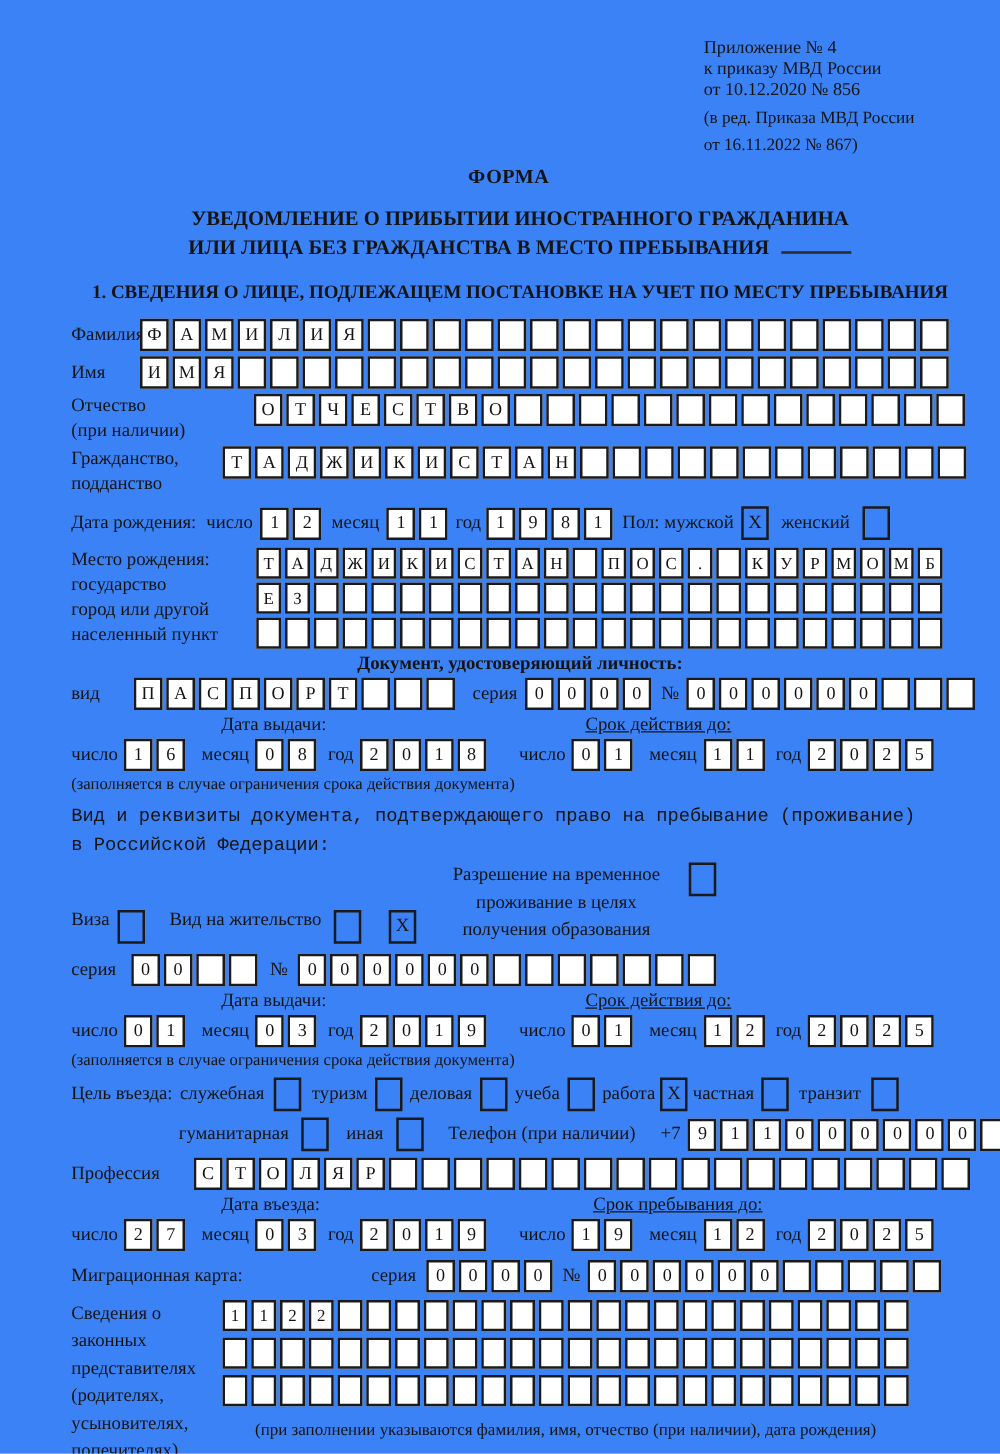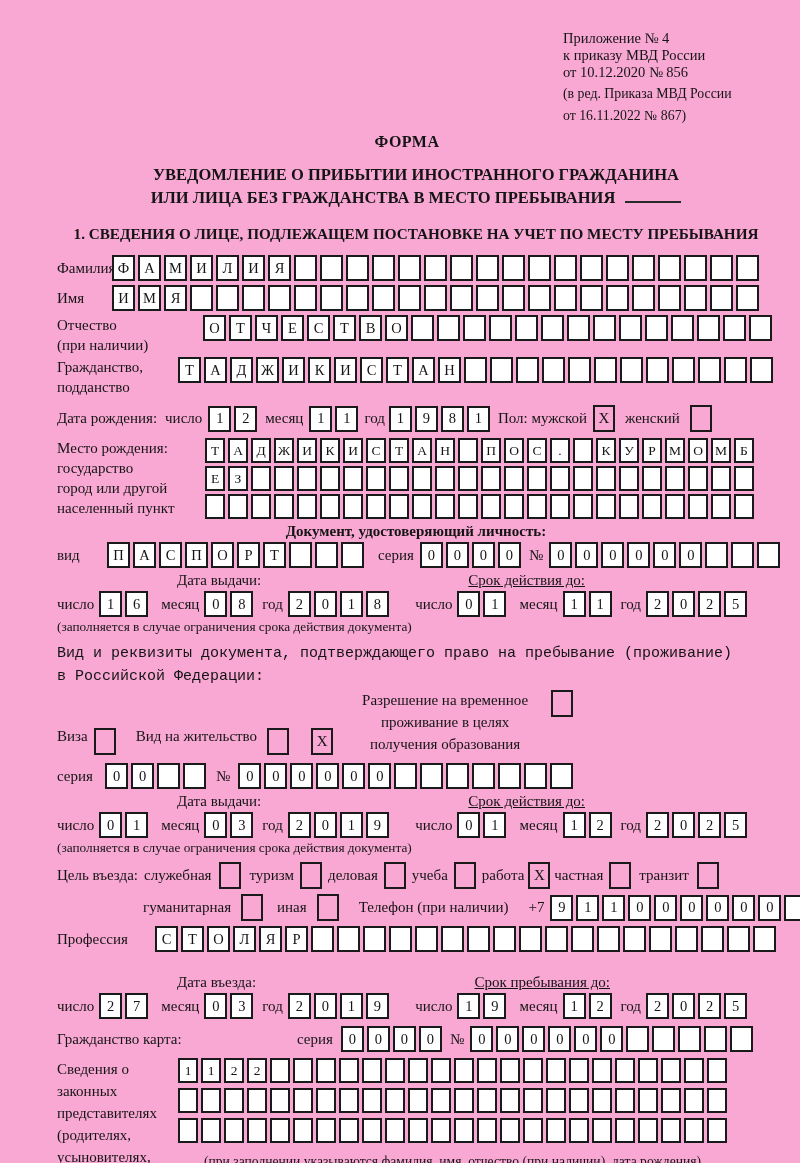--- a/index.html
+++ b/index.html
@@ -1,17 +1,17 @@
 <!DOCTYPE html>
 <html><head>
 <meta charset="utf-8">
 <style>
   html,body{margin:0;padding:0;background:#e8e8e8;}
   .page{
-    width:800px;height:1163px;background:#f9a8d4;margin:0 auto;
+    width:800px;height:1163px;background:#3b82f6;margin:0 auto;
     font-family:"Liberation Serif","DejaVu Serif",serif;color:#141414;
     box-sizing:border-box;padding:30px 25px 0 57px;overflow:hidden;position:relative;
   }
   .appendix{margin-left:506px;width:215px;font-size:14.5px;line-height:1.18;}
   .appendix .ap2{margin-top:5px;font-size:13.8px;}
   .forma{font-weight:bold;font-size:16px;text-align:center;padding-right:18px;margin-top:9px;letter-spacing:.5px;}
   .title{text-align:center;font-weight:bold;font-size:16.5px;margin-top:12px;line-height:1.4;}
   .uline{display:inline-block;width:56px;border-bottom:2px solid #2a2a2a;margin-left:10px;height:2px;}
   .sec{font-weight:bold;font-size:15.2px;margin-top:16px;text-align:center;white-space:nowrap;}
   .row{display:flex;align-items:center;margin-top:4px;font-size:15px;}
@@ -540,21 +540,21 @@
         <span class="box"></span>
         <span class="box"></span>
         <span class="box"></span>
         <span class="box"></span>
         <span class="box"></span>
         <span class="box"></span>
         <span class="box"></span>
       </span>
   </div>
 
-  <div class="dhdr" style="margin-top:22px">
+  <div class="dhdr" style="margin-top:4px">
     <span class="dl">Дата въезда:</span>
     <span class="dr" style="margin-right:165px">Срок пребывания до:</span>
   </div>
   <div class="daterow">
     <span class="dategrp">
       <span>число</span>
       <span class="boxes">
           <span class="box">2</span>
           <span class="box">7</span>
         </span>
@@ -586,21 +586,21 @@
       <span class="boxes">
           <span class="box">2</span>
           <span class="box">0</span>
           <span class="box">2</span>
           <span class="box">5</span>
         </span>
     </span>
   </div>
 
   <div class="row" style="margin-top:7px">
-    <span class="lbl" style="width:178px">Гражданство карта:</span>
+    <span class="lbl" style="width:178px">Миграционная карта:</span>
     <span class="lbl" style="margin-left:62px">серия</span>
     <span class="boxes g8">
         <span class="box">0</span>
         <span class="box">0</span>
         <span class="box">0</span>
         <span class="box">0</span>
       </span>
     <span class="lbl g8">№</span>
     <span class="boxes g6">
         <span class="box">0</span>

